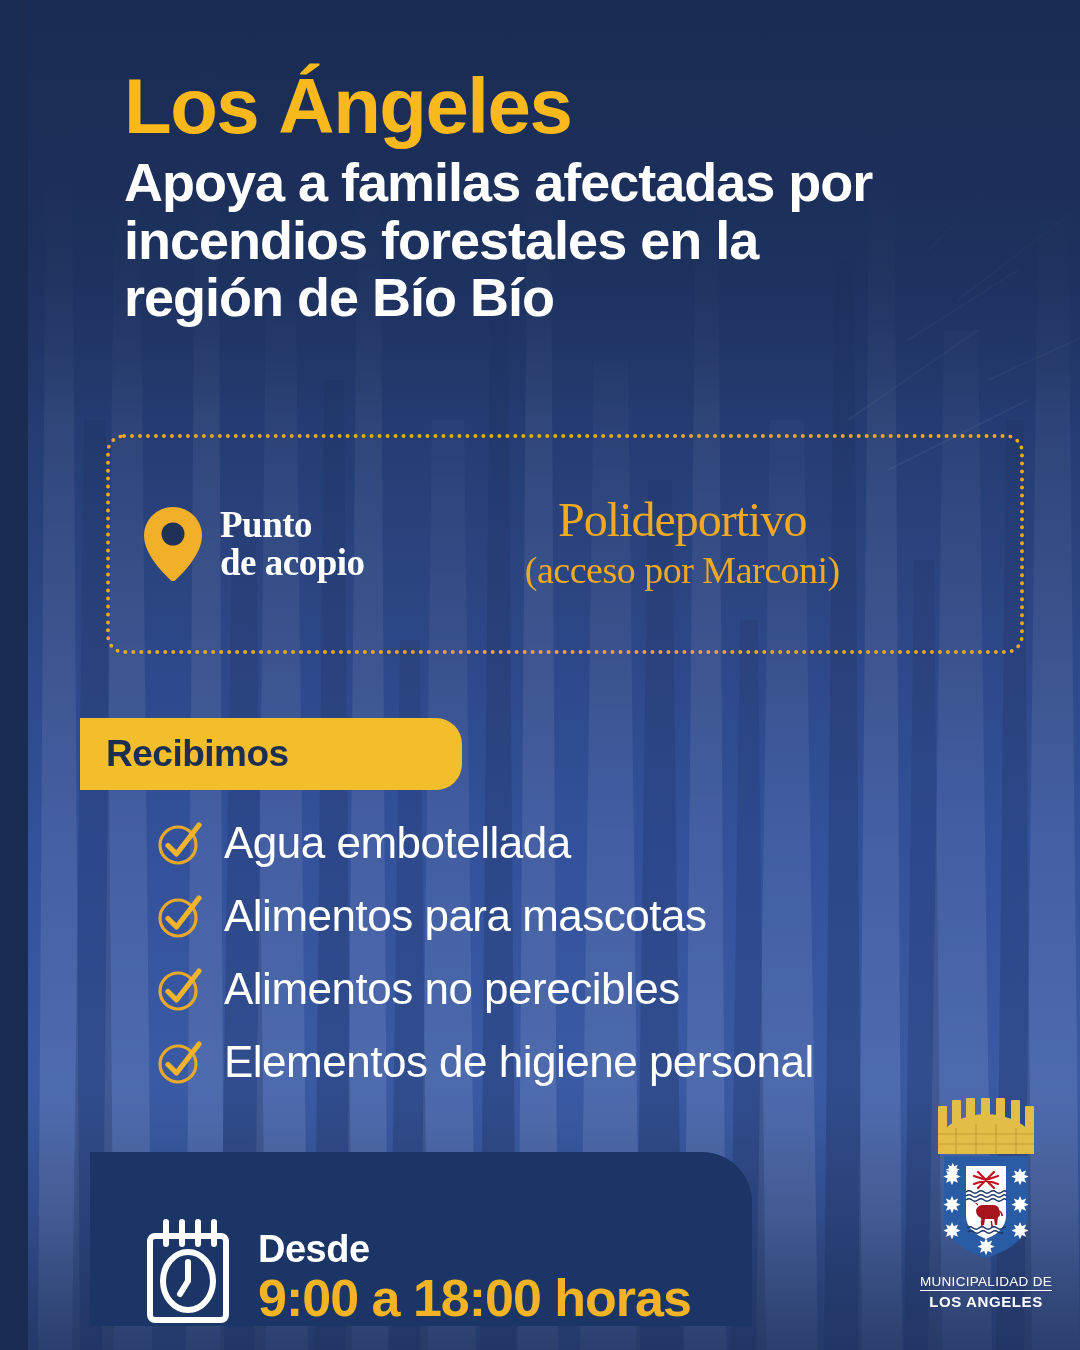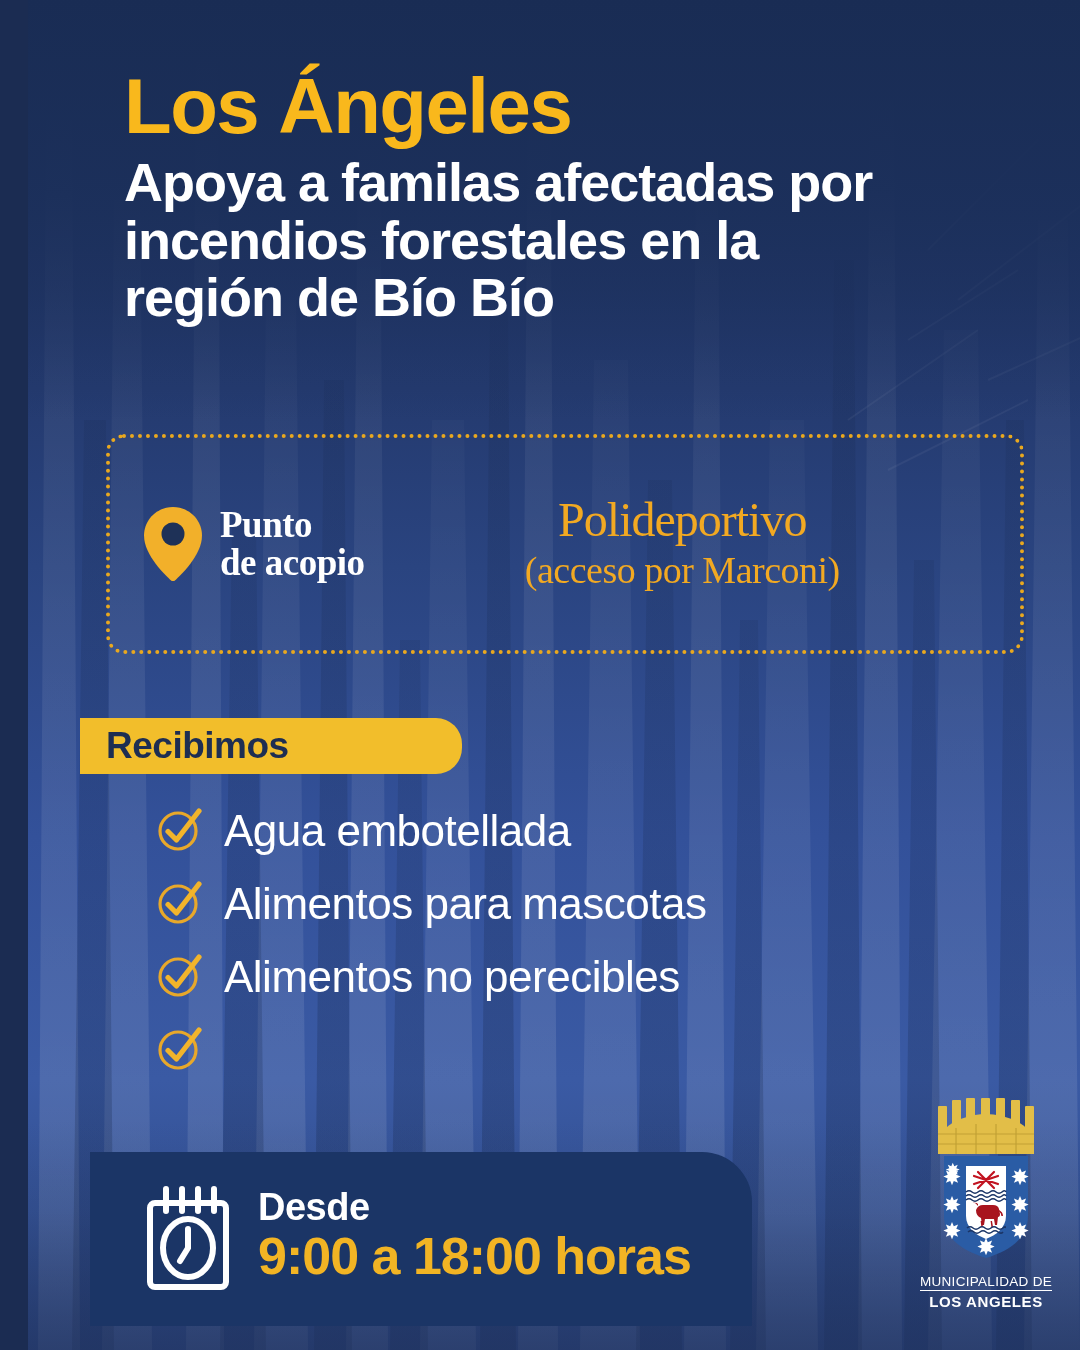--- a/index.html
+++ b/index.html
@@ -65,42 +65,42 @@
     color:#F2A922; font-size:48px; font-weight:500; line-height:1;
     letter-spacing:-1px;
   }
   .placesub{
     color:#F2A922; font-size:38px; font-weight:500; margin-top:4px;
     letter-spacing:-.5px;
   }
 
   
   .banner{
-    position:absolute; left:52px; top:718px; width:382px; height:56px;
+    position:absolute; left:52px; top:718px; width:382px; height:72px;
     background:#F2BE2B; border-radius:0 26px 26px 0;
     display:flex; align-items:center; padding-left:26px;
   }
   .banner span{
     color:#1E2E52; font-size:37px; font-weight:bold; letter-spacing:-.5px;
   }
 
   
   .list{ position:absolute; left:128px; top:806px; width:900px; }
-  .item{ display:flex; height:73px; }
+  .item{ display:flex; align-items:center; height:73px; }
   .check{ width:46px; height:46px; flex:0 0 46px; margin-right:22px; }
   .itxt{
     color:#ffffff; font-size:44px; font-weight:500; letter-spacing:-.5px;
     white-space:nowrap;
   }
 
   
   .sched{
     position:absolute; left:62px; top:1152px; width:662px; height:174px;
     background:#1B3566; border-radius:0 50px 0 0;
-    display:flex; align-items:center; padding-left:54px;
+    display:flex; align-items:flex-end; padding-left:54px;
   }
   .calicon{ width:88px; height:108px; flex:0 0 88px; margin-right:26px; }
   .schtxt{ margin-top:-6px; }
   .desde{ color:#ffffff; font-size:38px; font-weight:bold; line-height:1.05; letter-spacing:-.5px; }
   .hours{ color:#F2B424; font-size:52px; font-weight:bold; line-height:1.08; letter-spacing:-1px; }
 
   
   .logo{ position:absolute; left:862px; top:1098px; width:192px; text-align:center; }
   .logo svg{ display:block; margin:0 auto; }
   .logotxt1{
@@ -230,20 +230,21 @@
         <path d="M12 25.5 L20.5 34 L43 5" fill="none" stroke="#F2B42B" stroke-width="5.2" stroke-linecap="round" stroke-linejoin="round"></path>
       </svg>
       <div class="itxt">Alimentos no perecibles</div>
     </div>
 
     <div class="item">
       <svg class="check" viewBox="0 0 46 46">
         <circle cx="22" cy="25" r="18" fill="none" stroke="#E8A82A" stroke-width="3.2"></circle>
         <path d="M12 25.5 L20.5 34 L43 5" fill="none" stroke="#F2B42B" stroke-width="5.2" stroke-linecap="round" stroke-linejoin="round"></path>
       </svg>
+      <div class="itxt">Elementos de higiene personal</div>
     </div>
 
   </div>
 
   <div class="sched">
     <svg class="calicon" viewBox="0 0 88 108">
       <g fill="none" stroke="#ffffff" stroke-width="6" stroke-linecap="round">
         <rect x="6" y="18" width="76" height="84" rx="5"></rect>
         <path d="M22 4 L22 26 M38 4 L38 26 M54 4 L54 26 M70 4 L70 26"></path>
         <ellipse cx="44" cy="63" rx="25" ry="29"></ellipse>

